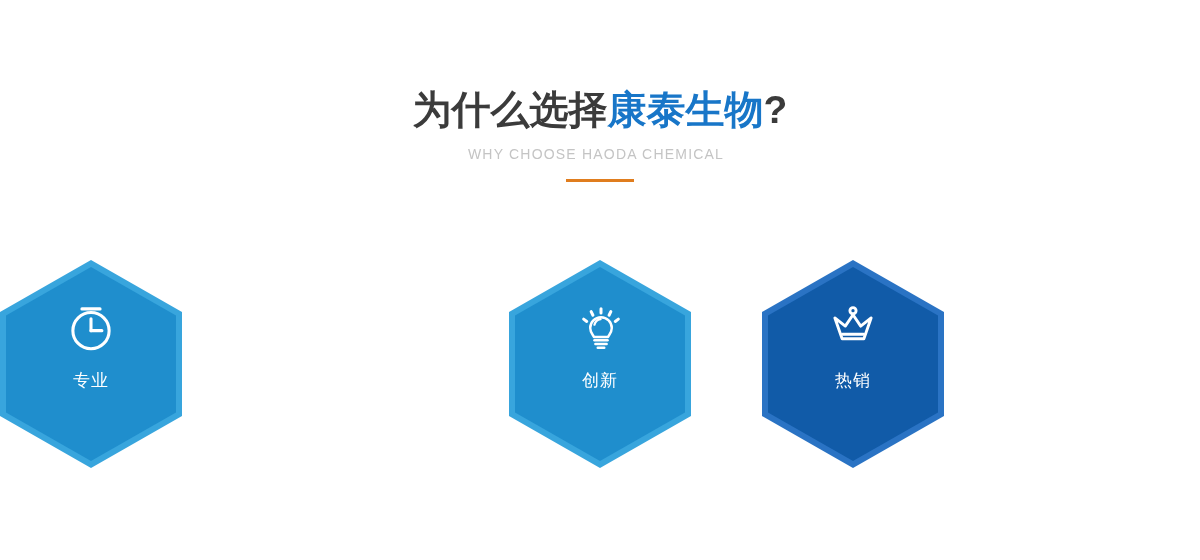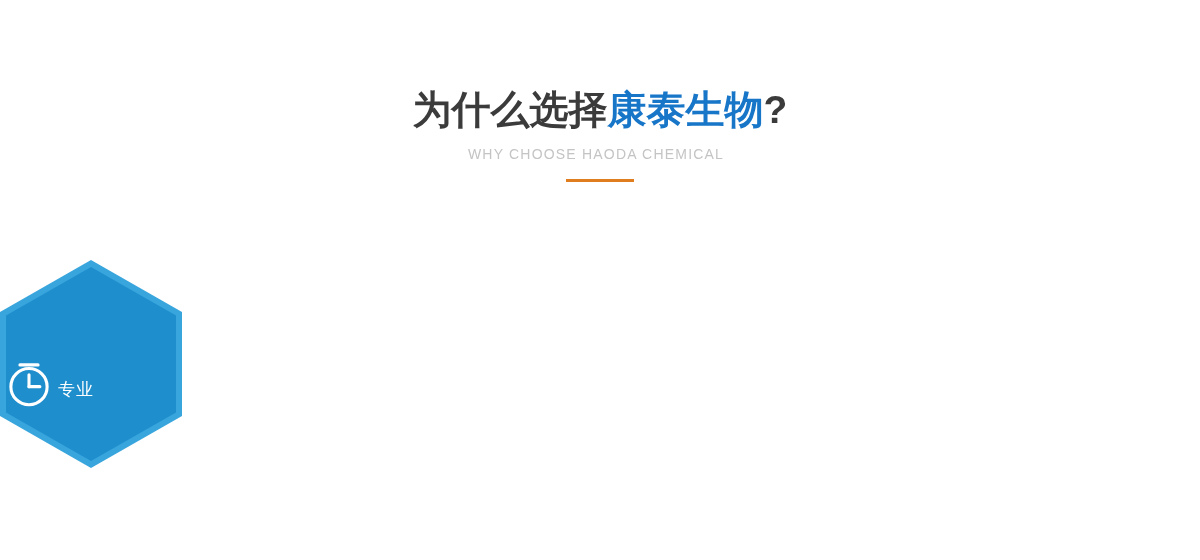--- a/index.html
+++ b/index.html
@@ -86,21 +86,21 @@
     top: 7px;
     right: 6px;
     bottom: 7px;
     clip-path: polygon(50% 0%, 100% 25%, 100% 75%, 50% 100%, 0% 75%, 0% 25%);
     -webkit-clip-path: polygon(50% 0%, 100% 25%, 100% 75%, 50% 100%, 0% 75%, 0% 25%);
   }
   .hex-content {
     position: absolute;
     inset: 0;
     display: flex;
-    flex-direction: row;
+    flex-direction: column;
     align-items: center;
     justify-content: flex-start;
     padding-top: 38px;
     box-sizing: border-box;
   }
   .hex-icon {
     width: 58px;
     height: 58px;
     display: block;
   }
@@ -137,17 +137,52 @@
             <line x1="22" y1="12" x2="42" y2="12"></line>
             <line x1="32" y1="36" x2="32" y2="23"></line>
             <line x1="32" y1="36" x2="44" y2="36"></line>
           </svg>
         </span>
         <span class="hex-label">专业</span>
       </div>
     </div>
 
 
+    <div class="hex-card" style="left:509px;">
+      <div class="hex-outer" style="background: rgb(56, 165, 221);"></div>
+      <div class="hex-inner" style="background: rgb(31, 142, 205);"></div>
+      <div class="hex-content">
+        <span class="hex-icon">
+          <svg viewBox="0 0 64 64" width="60" height="60" fill="none" stroke="#ffffff" stroke-width="2.6" stroke-linecap="round" stroke-linejoin="round">
+            <path d="M20.5 32 a11.5 11.5 0 1 1 23 0 c0 5 -3 7 -4 9.6 l-15 0 c-1 -2.6 -4 -4.6 -4 -9.6 z"></path>
+            <line x1="25" y1="45" x2="39" y2="45"></line>
+            <line x1="26" y1="49" x2="38" y2="49"></line>
+            <line x1="28.5" y1="53" x2="35.5" y2="53"></line>
+            <path d="M31.5 22.5 a8 8 0 0 0 -6.5 6" stroke-width="2.4"></path>
+            <line x1="32" y1="11.5" x2="32" y2="16" stroke-width="3.2"></line>
+            <line x1="21.5" y1="14.5" x2="23.4" y2="18.4" stroke-width="3.2"></line>
+            <line x1="42.5" y1="14.5" x2="40.6" y2="18.4" stroke-width="3.2"></line>
+            <line x1="13.5" y1="22.5" x2="16.8" y2="25" stroke-width="3.2"></line>
+            <line x1="50.5" y1="22.5" x2="47.2" y2="25" stroke-width="3.2"></line>
+          </svg>
+        </span>
+        <span class="hex-label">创新</span>
+      </div>
+    </div>
 
+    <div class="hex-card" style="left:762px;">
+      <div class="hex-outer" style="background: rgb(42, 115, 196);"></div>
+      <div class="hex-inner" style="background: rgb(17, 91, 168);"></div>
+      <div class="hex-content">
+        <span class="hex-icon">
+          <svg viewBox="0 0 64 64" width="58" height="58" fill="none" stroke="#ffffff" stroke-width="3.2" stroke-linecap="round" stroke-linejoin="round">
+            <circle cx="32" cy="14" r="3.4"></circle>
+            <path d="M12 22 L20 45 L44 45 L52 22 L40.5 31 L32 18.5 L23.5 31 z"></path>
+            <line x1="20.5" y1="40" x2="43.5" y2="40"></line>
+          </svg>
+        </span>
+        <span class="hex-label">热销</span>
+      </div>
+    </div>
 
 
   </div>
 </div>
 
 </body></html>

